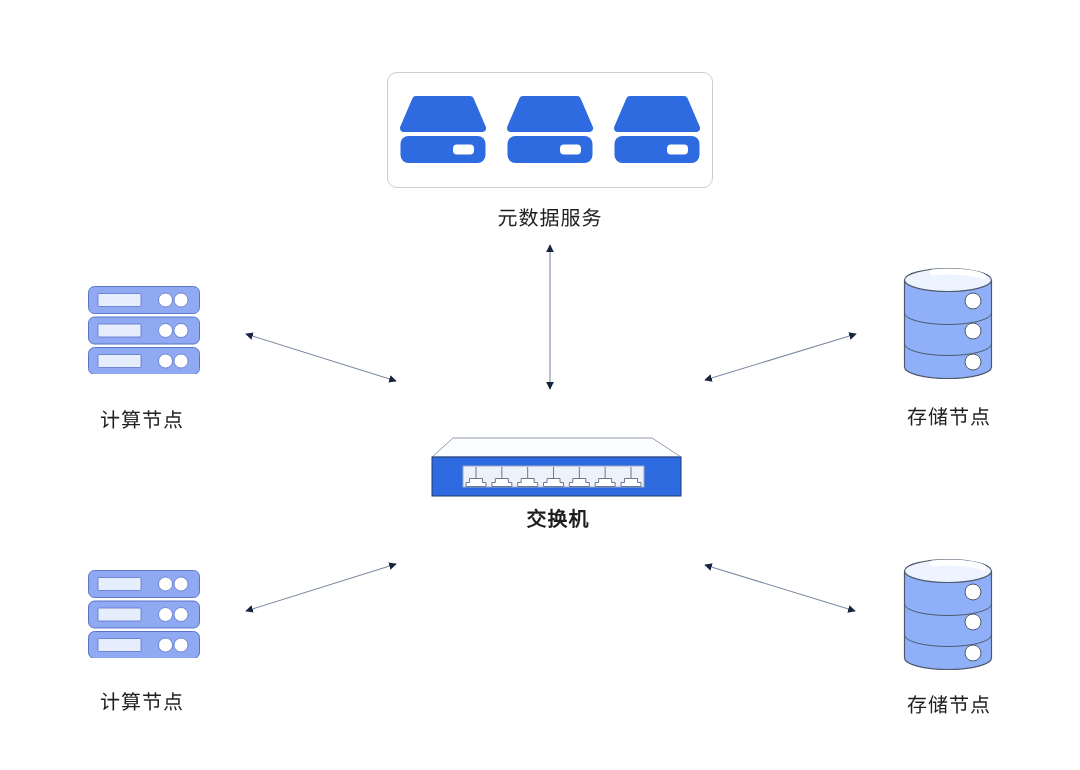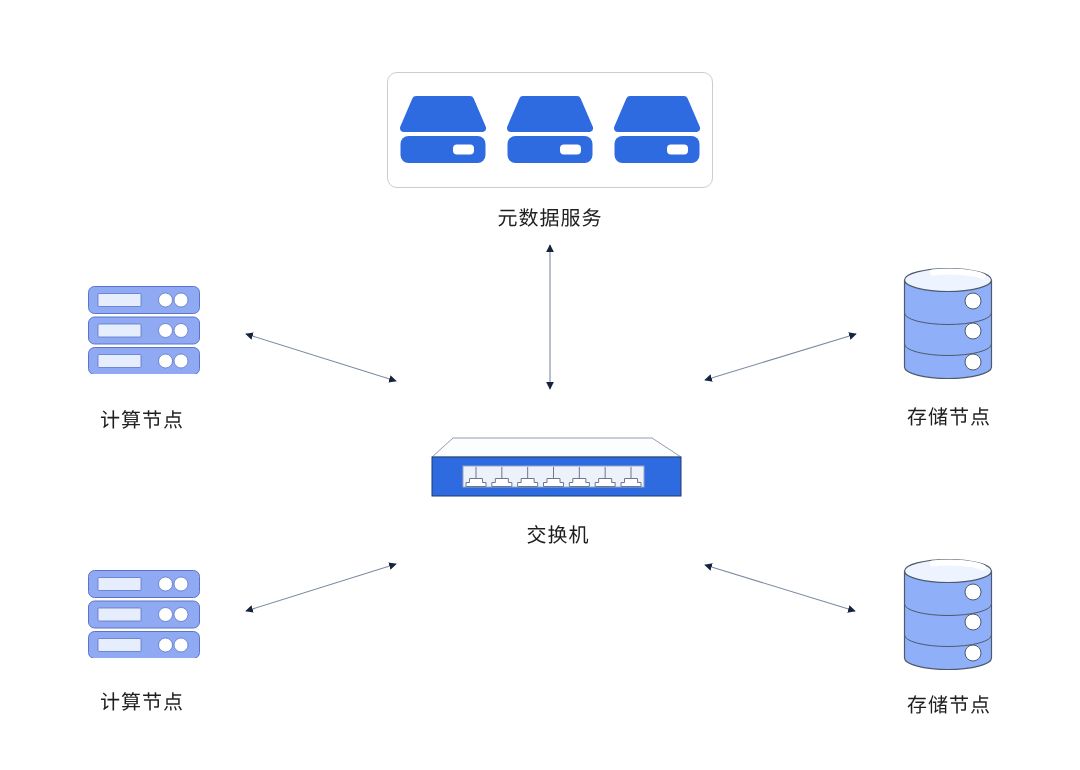--- a/index.html
+++ b/index.html
@@ -69,21 +69,21 @@
     <rect x="1" y="21" width="249" height="39" fill="#2F6BE0" stroke="#1F3A70" stroke-width="1"></rect>
     <rect x="32" y="30" width="181" height="21" fill="#EDF1FA" stroke="#9AA6BD" stroke-width="1"></rect>
     <use href="#port"></use>
     <use href="#port" transform="translate(25.83,0)"></use>
     <use href="#port" transform="translate(51.66,0)"></use>
     <use href="#port" transform="translate(77.5,0)"></use>
     <use href="#port" transform="translate(103.33,0)"></use>
     <use href="#port" transform="translate(129.16,0)"></use>
     <use href="#port" transform="translate(155,0)"></use>
   </svg>
-  <div class="node-label" style="left:558px; top:519px;">交换机</div>
+  <div class="node-label" style="left:558px; top:503px;font-weight:bold;">交换机</div>
 
   <svg class="abs icon-svg" style="left:88px; top:286px;" width="112" height="88" viewBox="0 0 112 88">
     <g>
       <rect x="0.5" y="0.5" width="111" height="27" rx="6" fill="#8FA9F2" stroke="#5B74C9"></rect>
       <rect x="10" y="7.5" width="43" height="13" rx="1" fill="#E6EDFC" stroke="#5B74C9" stroke-width="0.8"></rect>
       <circle cx="77.5" cy="14" r="7" fill="#ffffff" stroke="#5B74C9" stroke-width="0.8"></circle>
       <circle cx="93" cy="14" r="7" fill="#ffffff" stroke="#5B74C9" stroke-width="0.8"></circle>
     </g>
     <g transform="translate(0,30.5)">
       <rect x="0.5" y="0.5" width="111" height="27" rx="6" fill="#8FA9F2" stroke="#5B74C9"></rect>

